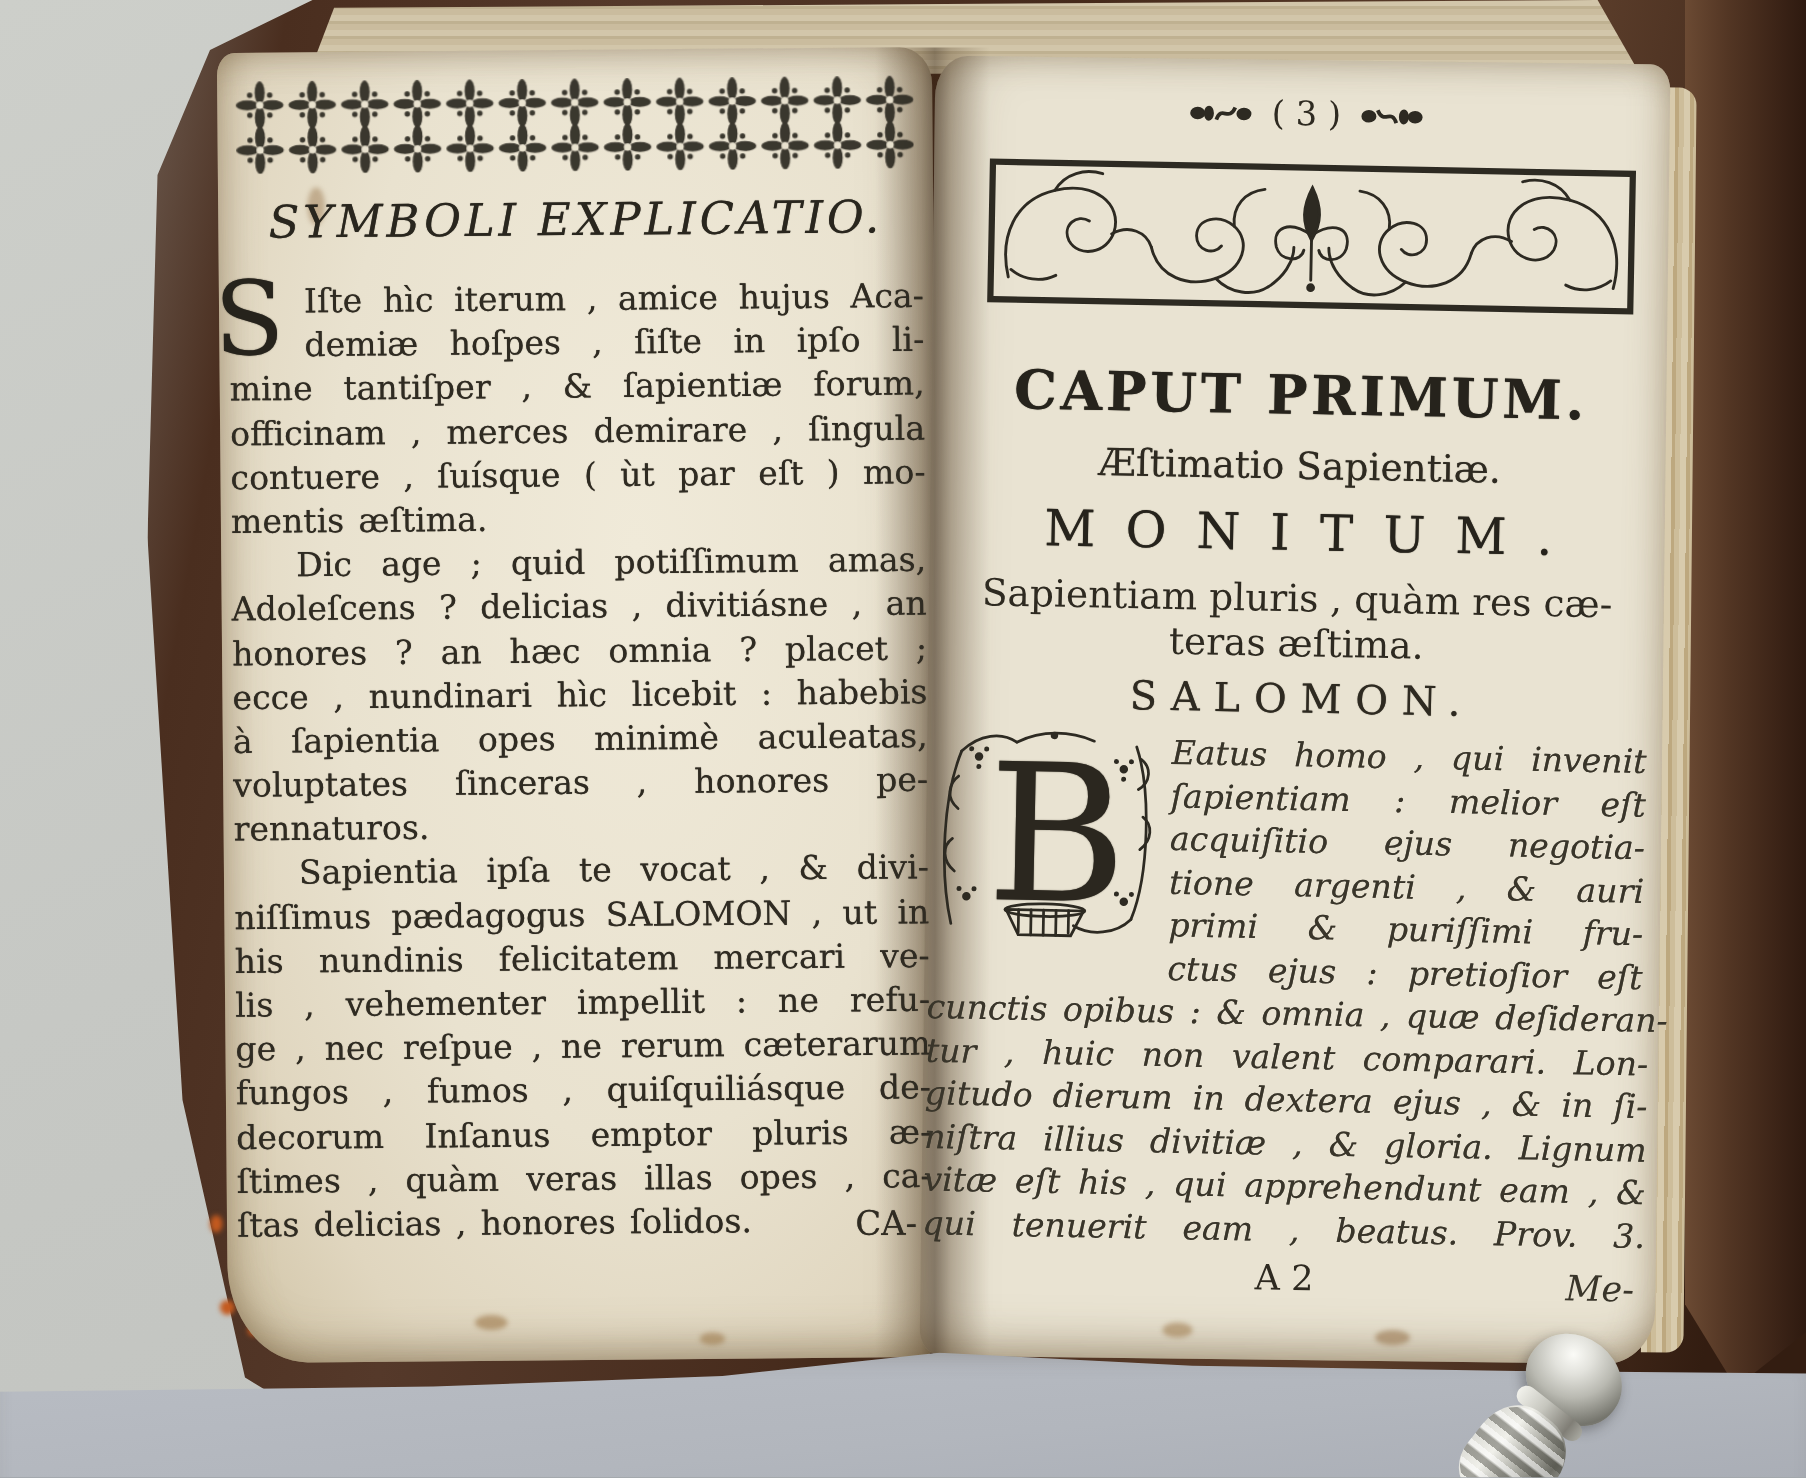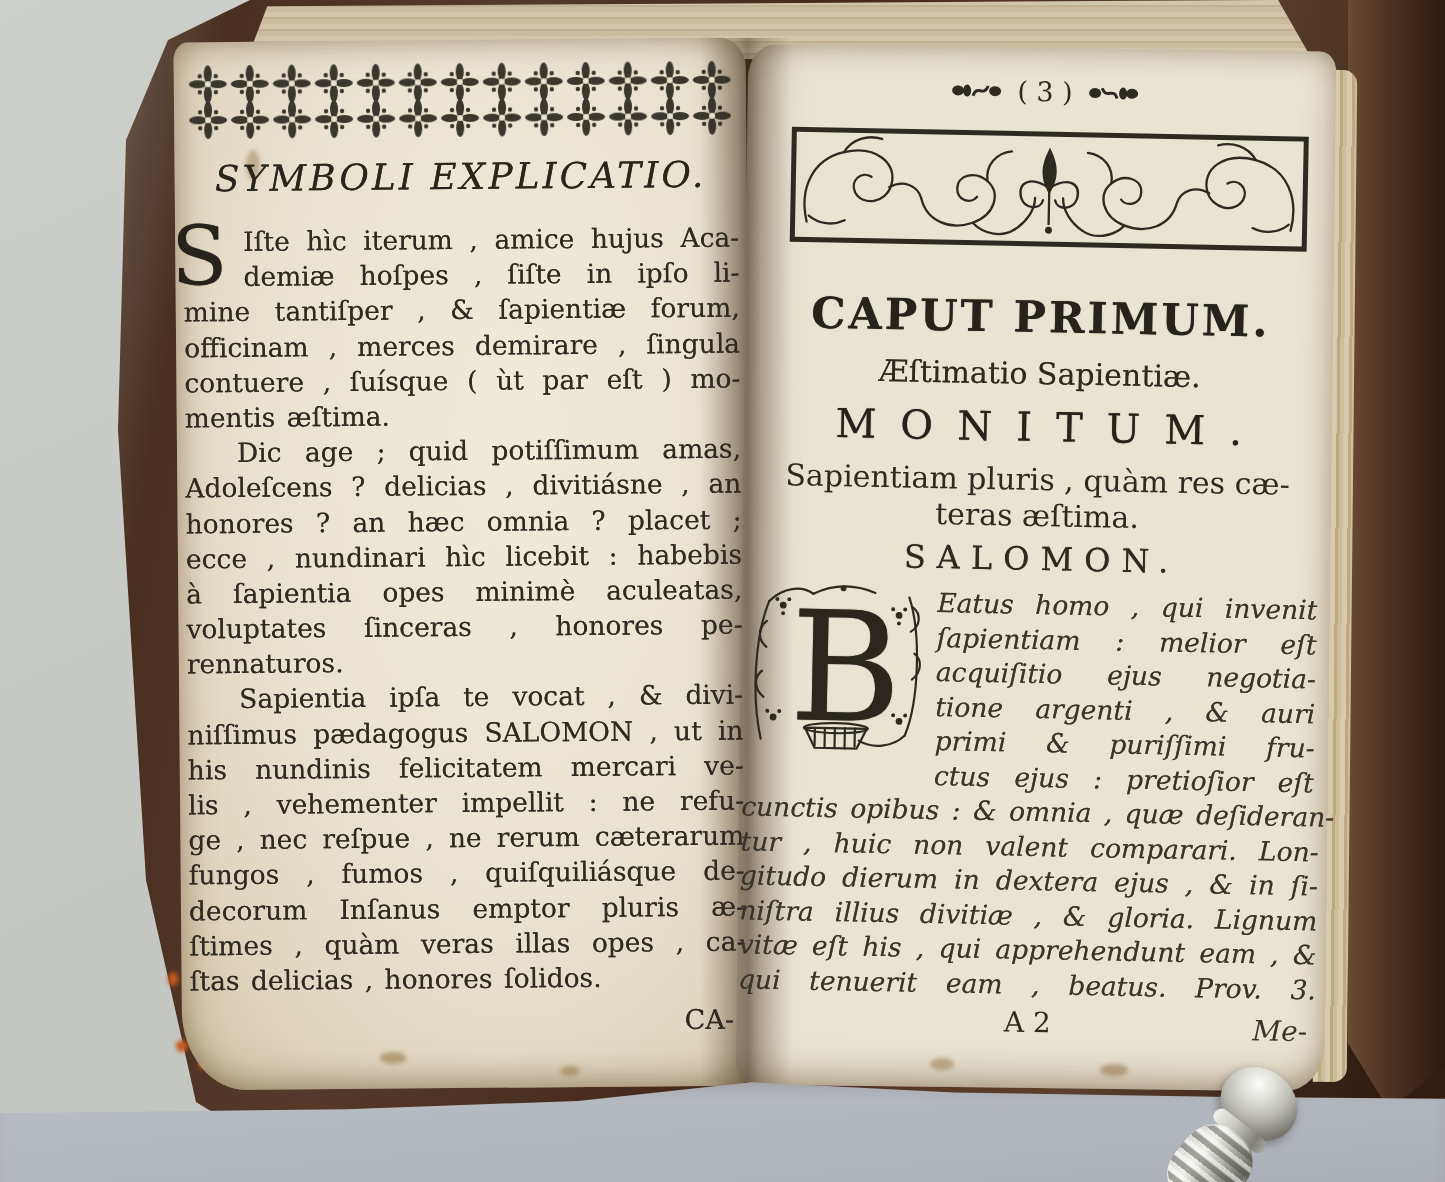--- a/index.html
+++ b/index.html
@@ -198,21 +198,21 @@
       <div class="ln">niſſimus pædagogus SALOMON , ut in</div>
       <div class="ln">his nundinis felicitatem mercari ve-</div>
       <div class="ln">lis , vehementer impellit : ne refu-</div>
       <div class="ln">ge , nec reſpue , ne rerum cæterarum</div>
       <div class="ln">fungos , fumos , quiſquiliásque de-</div>
       <div class="ln">decorum Inſanus emptor pluris æ-</div>
       <div class="ln">ſtimes , quàm veras illas opes , ca-</div>
       <div class="ln short">ſtas delicias , honores ſolidos.</div>
     </div>
 
-    <div class="abs catch" style="right:20px;top:966px">CA-</div>
+    <div class="abs catch" style="right:20px;top:926px">CA-</div>
   </div>
 
   <div class="abs rp-text">
 
     <div class="abs hdr-row">
       <svg width="52" height="18" viewBox="0 0 52 18">
         <g fill="#2d2a22">
             <ellipse cx="7" cy="9" rx="6" ry="5"></ellipse>
             <ellipse cx="16" cy="9" rx="4" ry="6"></ellipse>
         <path d="M22,14 C26,2 32,16 37,4" stroke="#2d2a22" stroke-width="3" fill="none"></path>

